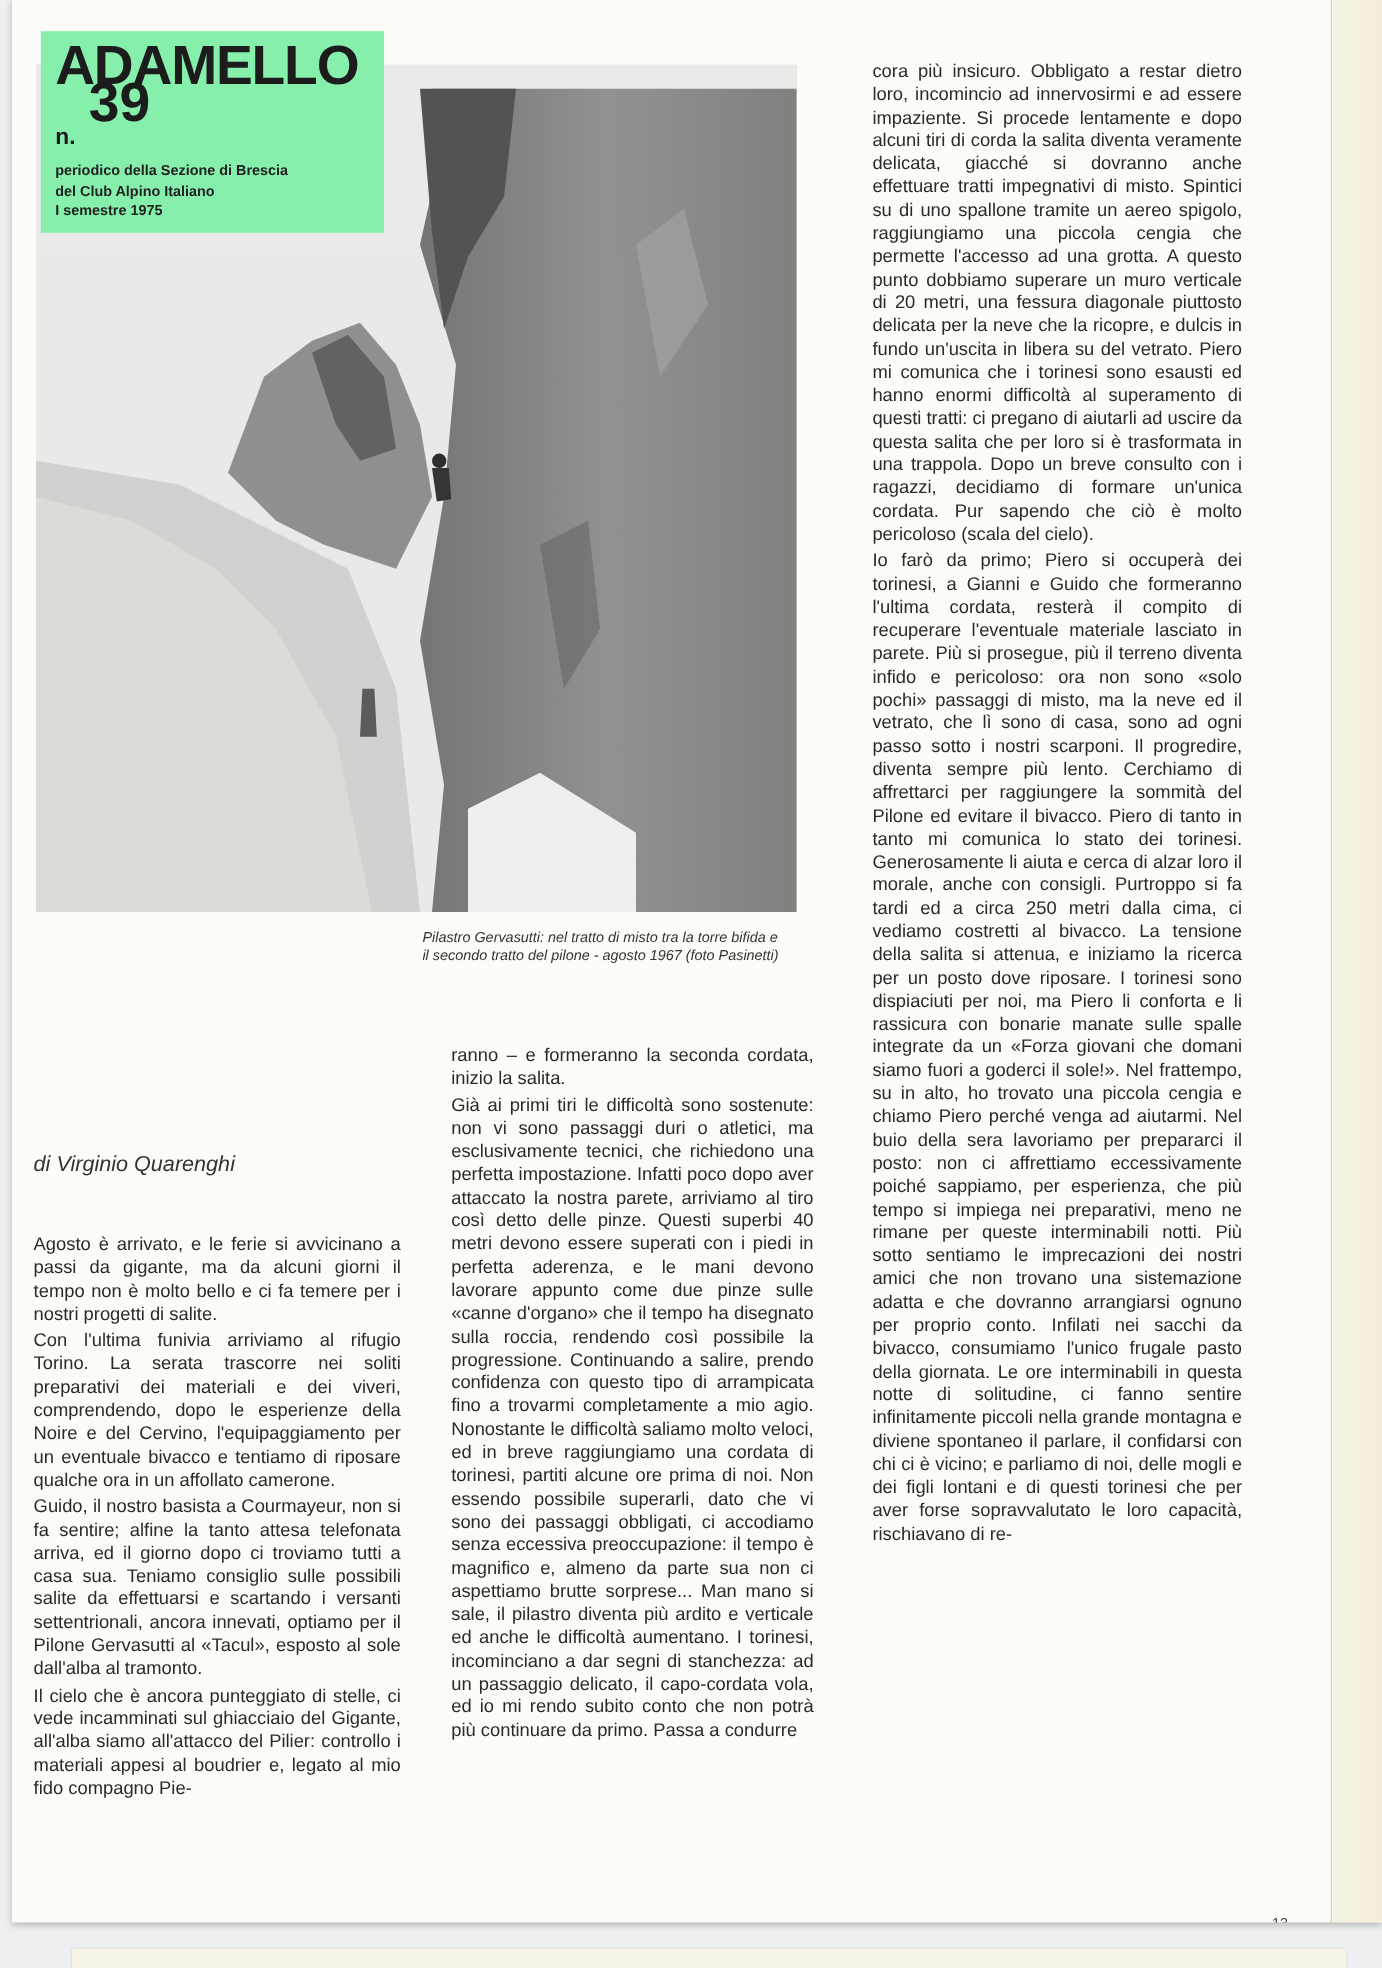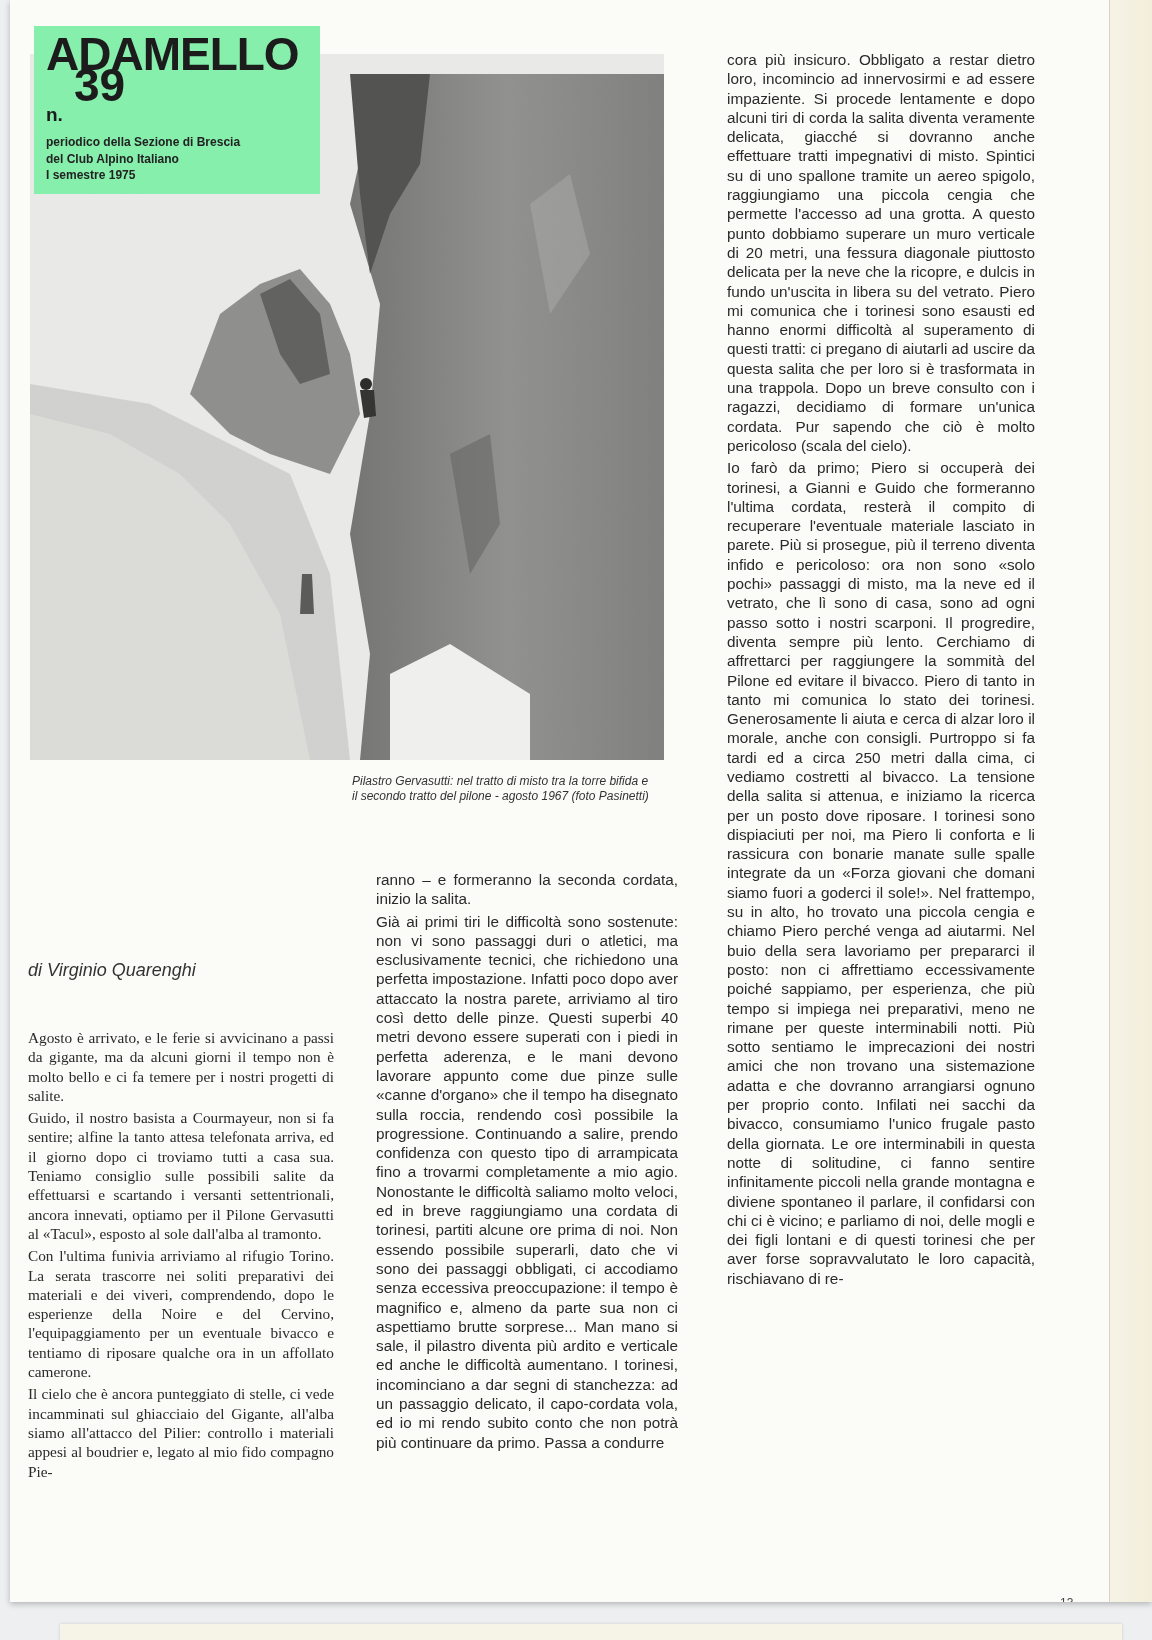--- a/index.html
+++ b/index.html
@@ -63,21 +63,21 @@
   .byline {
     position: absolute; left: 18px; top: 960px;
     font-style: italic; font-size: 18px; color: #333;
   }
   .col {
     position: absolute;
     font-size: 15.3px; line-height: 19.3px; color: #2a2a2a;
     text-align: justify;
   }
   .col p { margin: 0; }
-  .col1 { left: 18px; top: 1028px; width: 306px; font-family: Liberation Serif, serif; }
+  .col1 { left: 18px; top: 1028px; width: 306px; }
   .col2 { left: 366px; top: 870px; width: 302px; }
   .col3 { left: 717px; top: 50px; width: 308px; }
   .para-gap { margin-top: 3px !important; }
   .page-number {
     position: absolute; left: 1050px; top: 1596px; font-size: 12px; color: #444;
   }
 </style>
 </head>
 <body>
 
@@ -132,22 +132,22 @@
       <div>I semestre 1975</div>
     </div>
   </div>
 
   <div class="caption">Pilastro Gervasutti: nel tratto di misto tra la torre bifida e il secondo tratto del pilone - agosto 1967 (foto Pasinetti)</div>
 
   <div class="byline">di Virginio Quarenghi</div>
 
   <div class="col col1">
     <p>Agosto è arrivato, e le ferie si avvicinano a passi da gigante, ma da alcuni giorni il tempo non è molto bello e ci fa temere per i nostri progetti di salite.</p>
+    <p class="para-gap">Con l'ultima funivia arriviamo al rifugio Torino. La serata trascorre nei soliti preparativi dei materiali e dei viveri, comprendendo, dopo le esperienze della Noire e del Cervino, l'equipaggiamento per un eventuale bivacco e tentiamo di riposare qualche ora in un affollato camerone.</p>
     <p class="para-gap">Guido, il nostro basista a Courmayeur, non si fa sentire; alfine la tanto attesa telefonata arriva, ed il giorno dopo ci troviamo tutti a casa sua. Teniamo consiglio sulle possibili salite da effettuarsi e scartando i versanti settentrionali, ancora innevati, optiamo per il Pilone Gervasutti al «Tacul», esposto al sole dall'alba al tramonto.</p>
-    <p class="para-gap">Con l'ultima funivia arriviamo al rifugio Torino. La serata trascorre nei soliti preparativi dei materiali e dei viveri, comprendendo, dopo le esperienze della Noire e del Cervino, l'equipaggiamento per un eventuale bivacco e tentiamo di riposare qualche ora in un affollato camerone.</p>
     <p class="para-gap">Il cielo che è ancora punteggiato di stelle, ci vede incamminati sul ghiacciaio del Gigante, all'alba siamo all'attacco del Pilier: controllo i materiali appesi al boudrier e, legato al mio fido compagno Pie-</p>
   </div>
 
   <div class="col col2">
     <p>ranno – e formeranno la seconda cordata, inizio la salita.</p>
     <p class="para-gap">Già ai primi tiri le difficoltà sono sostenute: non vi sono passaggi duri o atletici, ma esclusivamente tecnici, che richiedono una perfetta impostazione. Infatti poco dopo aver attaccato la nostra parete, arriviamo al tiro così detto delle pinze. Questi superbi 40 metri devono essere superati con i piedi in perfetta aderenza, e le mani devono lavorare appunto come due pinze sulle «canne d'organo» che il tempo ha disegnato sulla roccia, rendendo così possibile la progressione. Continuando a salire, prendo confidenza con questo tipo di arrampicata fino a trovarmi completamente a mio agio. Nonostante le difficoltà saliamo molto veloci, ed in breve raggiungiamo una cordata di torinesi, partiti alcune ore prima di noi. Non essendo possibile superarli, dato che vi sono dei passaggi obbligati, ci accodiamo senza eccessiva preoccupazione: il tempo è magnifico e, almeno da parte sua non ci aspettiamo brutte sorprese... Man mano si sale, il pilastro diventa più ardito e verticale ed anche le difficoltà aumentano. I torinesi, incominciano a dar segni di stanchezza: ad un passaggio delicato, il capo-cordata vola, ed io mi rendo subito conto che non potrà più continuare da primo. Passa a condurre</p>
   </div>
 
   <div class="col col3">
     <p>cora più insicuro. Obbligato a restar dietro loro, incomincio ad innervosirmi e ad essere impaziente. Si procede lentamente e dopo alcuni tiri di corda la salita diventa veramente delicata, giacché si dovranno anche effettuare tratti impegnativi di misto. Spintici su di uno spallone tramite un aereo spigolo, raggiungiamo una piccola cengia che permette l'accesso ad una grotta. A questo punto dobbiamo superare un muro verticale di 20 metri, una fessura diagonale piuttosto delicata per la neve che la ricopre, e dulcis in fundo un'uscita in libera su del vetrato. Piero mi comunica che i torinesi sono esausti ed hanno enormi difficoltà al superamento di questi tratti: ci pregano di aiutarli ad uscire da questa salita che per loro si è trasformata in una trappola. Dopo un breve consulto con i ragazzi, decidiamo di formare un'unica cordata. Pur sapendo che ciò è molto pericoloso (scala del cielo).</p>

